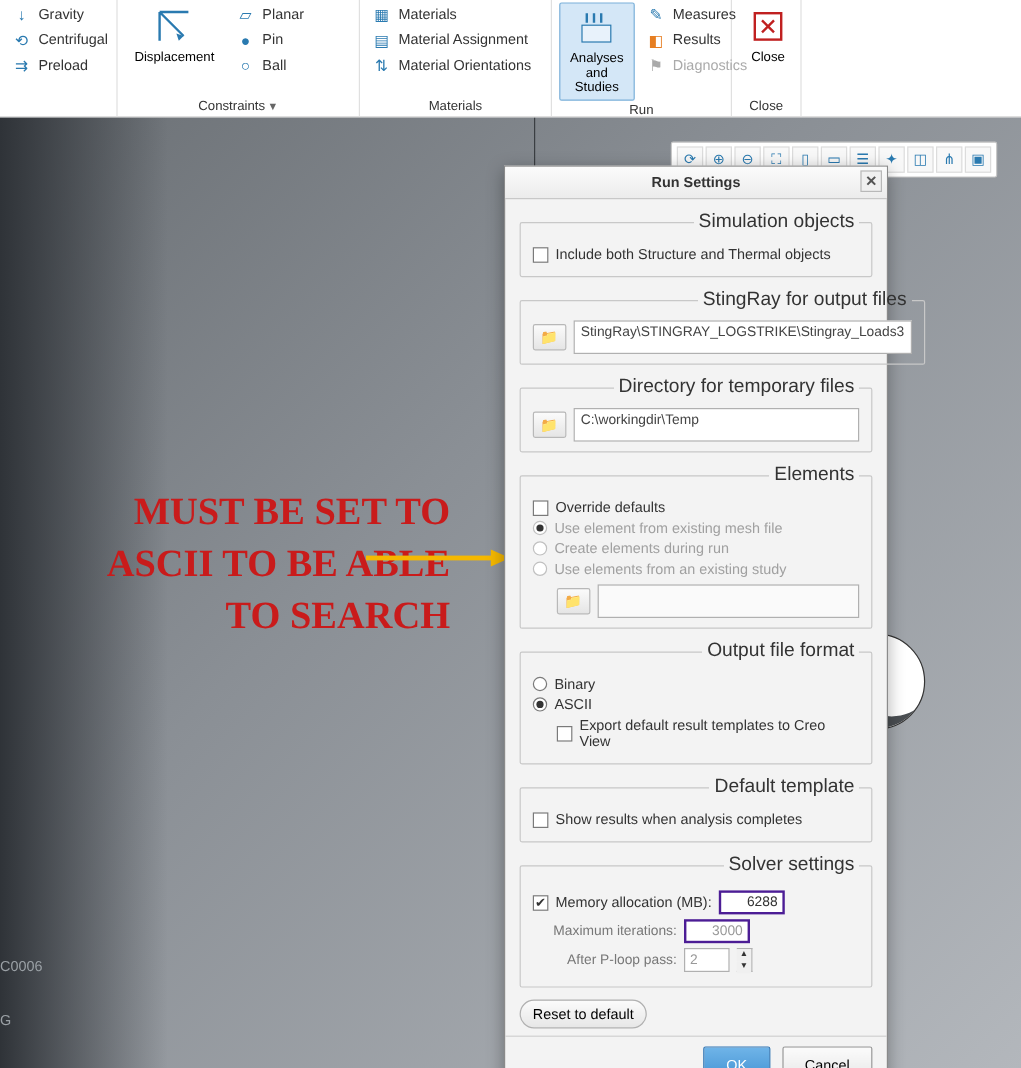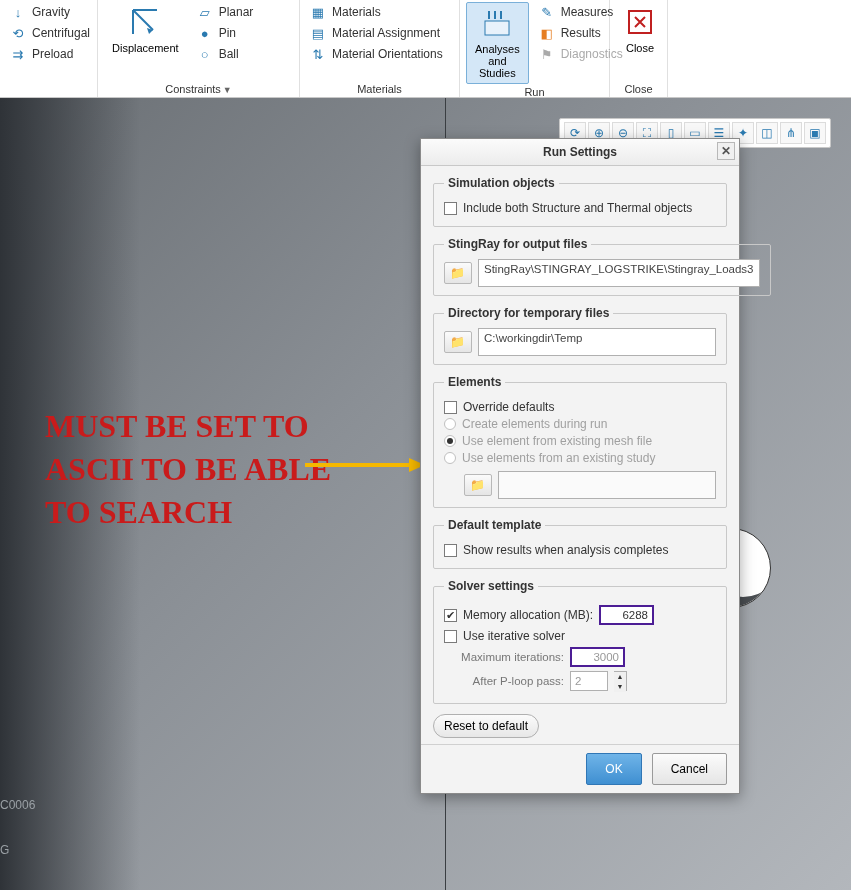--- a/index.html
+++ b/index.html
@@ -21,36 +21,36 @@
 
 
 .canvas { position:absolute; top:98px; left:0; right:0; bottom:0; background:linear-gradient(135deg,#6a6f74 0%, #8a8f95 40%, #b3b7bc 100%); overflow:hidden; }
 .dark-edge { position:absolute; left:0; top:0; width:140px; height:100%; background:linear-gradient(90deg,#2f3338 0%, rgba(47,51,56,0) 100%); }
 .vert-line { position:absolute; left:445px; top:0; width:1px; height:100%; background:#3a3e42; }
 .circle { position:absolute; right:80px; top:430px; width:80px; height:80px; border-radius:50%; background:#fff; box-shadow:inset 12px -10px 0 0 #4a4e52; border:1px solid #333; }
 .text1 { position:absolute; left:0; top:700px; color:#9aa0a5; font-size:12px; }
 .text2 { position:absolute; left:0; top:745px; color:#9aa0a5; font-size:12px; }
 
 
-.annotation { position:absolute; left:45px; top:405px; width:330px; color:#c91b1b; font-family:"Comic Sans MS","Segoe Print",cursive; font-size:32px; font-weight:bold; line-height:1.35; text-align:left; }
+.annotation { position:absolute; left:45px; top:405px; width:330px; color:#c91b1b; font-family:"Comic Sans MS","Segoe Print",cursive; font-size:32px; font-weight:bold; line-height:1.35; text-align:right; }
 .arrow { position:absolute; left:305px; top:458px; width:120px; height:14px; }
 .arrow-line { position:absolute; left:0; top:5px; width:105px; height:4px; background:#f5b800; }
 .arrow-head { position:absolute; right:0; top:0; width:0; height:0; border-left:16px solid #f5b800; border-top:7px solid transparent; border-bottom:7px solid transparent; }
 
 
 .view-toolbar { position:absolute; right:20px; top:118px; display:flex; gap:2px; background:#fff; border:1px solid #c8c8c8; padding:3px 4px; border-radius:2px; }
 .vt-btn { width:22px; height:22px; border:1px solid #dcdcdc; background:#f8f8f8; display:flex; align-items:center; justify-content:center; font-size:12px; color:#2a7ab0; cursor:pointer; }
 
 
 .dialog { position:absolute; left:420px; top:138px; width:320px; background:#f3f3f3; border:1px solid #8a8a8a; box-shadow:0 4px 14px rgba(0,0,0,0.35); font-size:12px; color:#333; }
 .dlg-title { background:linear-gradient(#fbfbfb,#ececec); border-bottom:1px solid #c8c8c8; padding:6px 8px; font-weight:bold; text-align:center; position:relative; }
 .dlg-close { position:absolute; right:4px; top:3px; width:18px; height:18px; border:1px solid #b8b8b8; background:#f0f0f0; font-size:12px; line-height:16px; text-align:center; cursor:pointer; color:#555; }
 .dlg-body { padding:10px 12px 6px 12px; max-height:700px; }
 fieldset { border:1px solid #c8c8c8; border-radius:2px; margin-bottom:10px; padding:8px 10px; }
-legend { padding:0 4px; font-weight:bold; color:#333; font-size:12px; }
+legend { padding:0 4px; font-weight:normal; color:#333; font-size:16px;text-align:right; }
 .chk-row, .radio-row { display:flex; align-items:center; gap:6px; margin:3px 0; }
 .chk { width:13px; height:13px; border:1px solid #7a7a7a; background:#fff; display:inline-flex; align-items:center; justify-content:center; font-size:11px; color:#333; cursor:pointer; }
 .radio { width:12px; height:12px; border:1px solid #7a7a7a; border-radius:50%; background:#fff; cursor:pointer; display:inline-block; position:relative; }
 .radio.selected::after { content:""; position:absolute; left:2px; top:2px; width:6px; height:6px; background:#333; border-radius:50%; }
 .radio.disabled { border-color:#c0c0c0; cursor:default; }
 .disabled-text { color:#a0a0a0; }
 .path-row { display:flex; gap:6px; align-items:center; }
 .folder-btn { width:28px; height:22px; border:1px solid #b8b8b8; background:linear-gradient(#fbfbfb,#e5e5e5); display:flex; align-items:center; justify-content:center; color:#caa14b; cursor:pointer; border-radius:2px; flex-shrink:0; }
 .folder-btn.disabled { color:#ccc; cursor:default; }
 .text-input { flex:1; border:1px solid #b0b0b0; background:#fff; padding:3px 5px; font-size:11.5px; color:#444; height:28px; overflow:hidden; white-space:nowrap; }
@@ -245,57 +245,68 @@
       </div>
     </fieldset>
 
     <fieldset>
       <legend>Elements</legend>
       <div class="chk-row">
         <span class="chk"></span>
         <span>Override defaults</span>
       </div>
       <div class="radio-row disabled-text">
+        <span class="radio disabled selected"></span>
+        <span>Use element from existing mesh file</span>
+      </div>
+      <div class="radio-row disabled-text">
         <span class="radio disabled"></span>
         <span>Create elements during run</span>
-      </div>
-      <div class="radio-row disabled-text">
-        <span class="radio disabled selected"></span>
-        <span>Use element from existing mesh file</span>
       </div>
       <div class="radio-row disabled-text">
         <span class="radio disabled"></span>
         <span>Use elements from an existing study</span>
       </div>
       <div class="path-row indent" style="margin-top:6px">
         <div class="folder-btn disabled">📁</div>
         <div class="text-input" style="background:#fafafa"></div>
       </div>
     </fieldset>
 
+    <fieldset>
+      <legend>Output file format</legend>
+      <div class="radio-row">
+        <span class="radio"></span>
+        <span>Binary</span>
+      </div>
+      <div class="radio-row">
+        <span class="radio selected"></span>
+        <span>ASCII</span>
+      </div>
+      <div class="chk-row indent">
+        <span class="chk"></span>
+        <span>Export default result templates to Creo View</span>
+      </div>
+    </fieldset>
 
     <fieldset>
       <legend>Default template</legend>
       <div class="chk-row">
         <span class="chk"></span>
         <span>Show results when analysis completes</span>
       </div>
     </fieldset>
 
     <fieldset>
       <legend>Solver settings</legend>
       <div class="form-row">
         <span class="chk">✔</span>
         <span>Memory allocation (MB):</span>
         <span class="num-input">6288</span>
       </div>
-      <div class="chk-row">
-        <span class="chk"></span>
-        <span>Use iterative solver</span>
-      </div>
       <div class="form-row indent">
         <span class="form-label-r" style="width:120px">Maximum iterations:</span>
         <span class="num-input" style="color:#999">3000</span>
       </div>
       <div class="form-row indent">
         <span class="form-label-r" style="width:120px">After P-loop pass:</span>
         <span class="spinner">
             <span style="color:#999">2</span>
           </span>
         <span class="spinner-btns">

